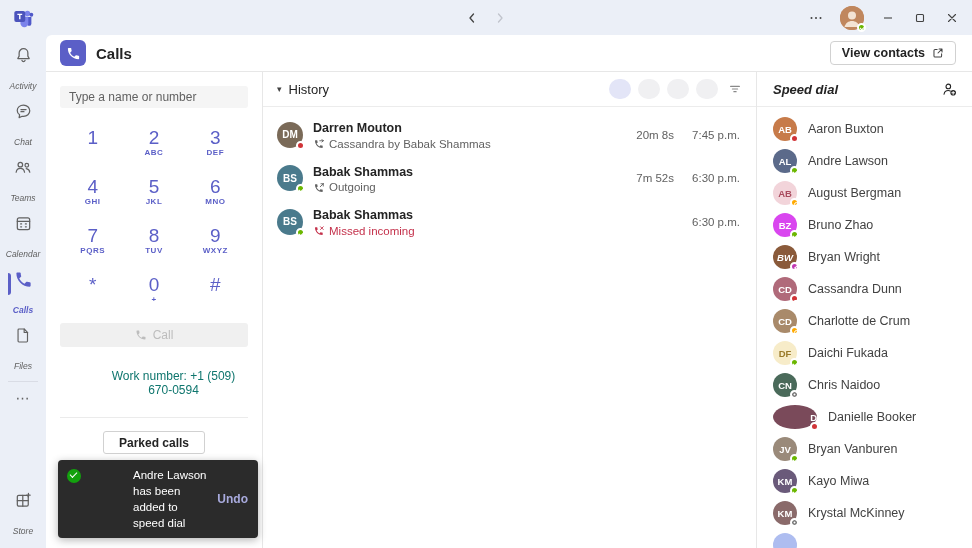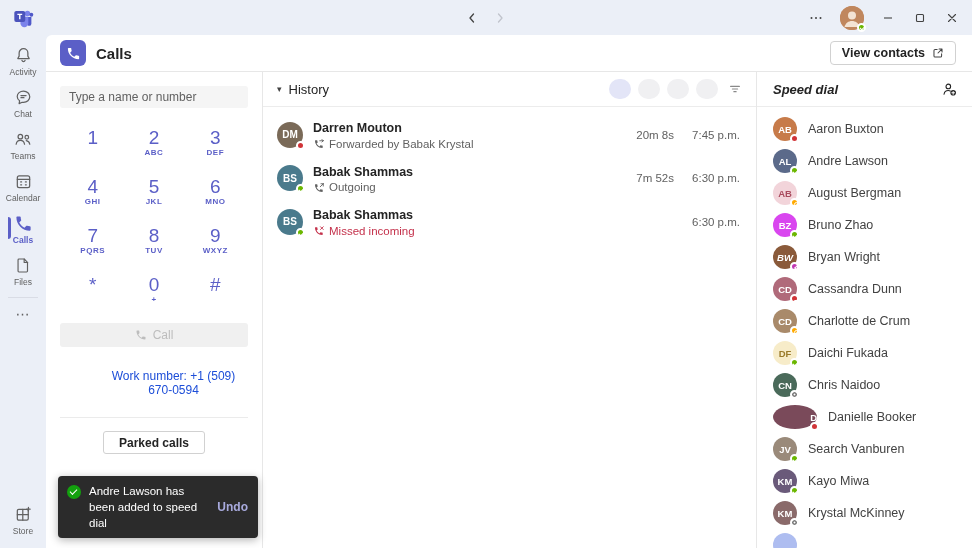--- a/index.html
+++ b/index.html
@@ -19,21 +19,21 @@
   .tb-btn { width:28px; height:28px; display:flex; align-items:center; justify-content:center; cursor:pointer; color:#424242; }
   .tb-avatar { width:24px; height:24px; border-radius:50%; background:#c0875e; position:relative; margin:0 6px; cursor:pointer; }
   .tb-avatar svg { position:absolute; inset:0; }
   .tb-avatar .badge { display:block; }
 
   
   .body-row { flex:1; display:flex; min-height:0; }
 
   
   .rail { width:46px; flex:0 0 46px; background:#ebeff7; display:flex; flex-direction:column; align-items:center; padding-top:6px; }
-  .rail-item { width:31px; padding:5px 0 6px; display:flex; flex-direction:column; align-items:center; gap:2px; cursor:pointer; color:#616161; position:relative; }
+  .rail-item { width:31px; padding:5px 0 6px; display:flex; flex-direction:column; align-items:center; gap:16px; cursor:pointer; color:#616161; position:relative;font-style:italic; }
   .rail-item .rail-label { font-size:8.5px; color:#616161; }
   .rail-item.active { color:#5b5fc7; }
   .rail-item.active .rail-label { color:#5b5fc7; font-weight:bold; }
   .rail-item.active::before { content:''; position:absolute; left:0; top:8px; width:3px; height:22px; background:#5b5fc7; border-radius:0 3px 3px 0; }
   .rail-item svg { display:block; }
   .rail-sep { width:30px; border-top:1px solid #d9dce5; margin:4px 0; }
   .rail-more { font-size:14px; letter-spacing:1px; color:#616161; padding:4px 0; cursor:pointer; }
   .rail-spacer { flex:1; }
   .rail-store { margin-bottom:6px; }
 
@@ -49,21 +49,21 @@
 
   
   .col-dial { width:217px; flex:0 0 217px; border-right:1px solid #e7e7e7; padding:14px; display:flex; flex-direction:column; }
   .dial-input { width:100%; height:22px; background:#f5f5f5; border:none; border-radius:3px; padding:0 9px; font-size:12px; color:#616161; outline:none; font-family:inherit; }
   .dial-input::placeholder { color:#616161; }
   .dialpad { display:grid; grid-template-columns:repeat(3,1fr); row-gap:5px; margin:12px 2px 0; }
   .key { background:none; border:none; cursor:pointer; height:44px; display:flex; flex-direction:column; align-items:center; justify-content:center; gap:1px; font-family:inherit; }
   .key .digit { font-size:19px; color:#5b5fc7; line-height:1; }
   .key .letters { font-size:8px; font-weight:bold; letter-spacing:0.5px; color:#5b5fc7; min-height:8px; }
   .call-btn { margin-top:12px; height:24px; background:#f0f0f0; border:none; border-radius:3px; display:flex; align-items:center; justify-content:center; gap:6px; color:#bdbdbd; font-size:12px; font-family:inherit; cursor:default; }
-  .work-number { margin-top:22px; text-align:center; font-size:12px; color:#1d4ed8;margin-left:39px; }
+  .work-number { margin-top:22px; text-align:center; font-size:12px; color:#0f766e;margin-left:39px; }
   .dial-divider { margin-top:20px; border-top:1px solid #ebebeb; }
   .parked-wrap { margin-top:13px; display:flex; justify-content:center; }
   .parked-btn { height:23px; padding:0 15px; background:#fff; border:1px solid #d1d1d1; border-radius:3px; font-size:12px; font-weight:600; color:#242424; cursor:pointer; font-family:inherit; }
 
   
   .col-history { flex:1; min-width:0; border-right:1px solid #e7e7e7; display:flex; flex-direction:column; }
   .hist-header { height:35px; flex:0 0 35px; display:flex; align-items:center; padding:0 14px; border-bottom:1px solid #ececec; }
   .hist-caret { font-size:9px; color:#424242; margin-right:7px; cursor:pointer; }
   .hist-title { font-size:13px; font-weight:normal; }
   .hist-spacer { flex:1; }
@@ -103,21 +103,21 @@
   .badge.st-away { display:block; background:#ffaa00; }
   .badge.st-away::after { content:''; position:absolute; left:1.6px; top:1.6px; width:3.4px; height:3.4px; border:1.3px solid #fff; border-radius:50%; }
   .badge.st-oof { display:block; background:#c239b3; }
   .badge.st-oof::after { content:''; position:absolute; left:2.6px; top:2.4px; width:3px; height:3px; border-left:1.4px solid #fff; border-bottom:1.4px solid #fff; transform:rotate(45deg); }
   .badge.st-offline { display:block; background:#fff; box-shadow:inset 0 0 0 1.5px #737373; }
 
   
   .toast { position:absolute; left:12px; bottom:10px; width:200px; background:#2b2b2b; border-radius:4px; padding:7px 10px 7px 9px; display:flex; align-items:center; gap:8px; box-shadow:0 2px 8px rgba(0,0,0,0.3); }
   .toast-check { flex:0 0 14px; width:14px; height:14px; border-radius:50%; background:#13a10e; position:relative; align-self:flex-start; margin-top:2px; }
   .toast-check::after { content:''; position:absolute; left:3.4px; top:3.8px; width:6px; height:3px; border-left:1.6px solid #fff; border-bottom:1.6px solid #fff; transform:rotate(-45deg); }
-  .toast-msg { flex:1; font-size:11.5px; line-height:1.4; color:#fff; }
+  .toast-msg { flex:1; font-size:11.5px; line-height:1.4; color:#fff;margin-left:44px; }
   .toast-undo { background:none; border:none; color:#a8aadd; font-size:12px; font-weight:600; cursor:pointer; font-family:inherit; padding:0; }
 
   svg { display:block; }
 </style>
 </head>
 <body>
 
 <div class="app">
 
   <div class="titlebar">
@@ -368,21 +368,21 @@
                 </span>
                 <span class="hmain">
                   <span class="hname">Darren Mouton</span>
                   <span class="hdetail">
                     <span class="ctype-icon">
                       <svg width="12" height="12" viewBox="0 0 24 24">
                         <path fill="currentColor" d="M7.1 11.2c1.2 2.4 3.2 4.4 5.6 5.6l1.9-1.9c.2-.2.6-.3.9-.2 1 .3 2 .5 3 .5.5 0 .9.4.9.9v3c0 .5-.4.9-.9.9-8 0-14.5-6.5-14.5-14.5 0-.5.4-.9.9-.9h3c.5 0 .9.4.9.9 0 1.1.2 2.1.5 3 .1.3 0 .6-.2.9l-2 1.8z"></path>
                         <path d="M13.5 5.5h7m0 0l-2.6-2.6M20.5 5.5l-2.6 2.6" stroke="currentColor" stroke-width="1.8" fill="none" stroke-linecap="round" stroke-linejoin="round"></path>
                       </svg>
                     </span>
-                    <span>Forwarded by Babak Krystal</span>
+                    <span>Cassandra by Babak Shammas</span>
                   </span>
                 </span>
                 <span class="hdur">20m 8s</span>
                 <span class="htime">7:45 p.m.</span>
               </div>
               <div class="hrow ct-outgoing">
                 <span class="avatar" style="background: rgb(74, 122, 140);">
                   <span>BS</span>
                   <span class="badge st-available"></span>
                 </span>
@@ -506,21 +506,21 @@
                   <span>DB</span>
                   <span class="badge st-busy"></span>
                 </span>
                 <span class="sname">Danielle Booker</span>
               </div>
               <div class="srow">
                 <span class="avatar" style="background: rgb(154, 138, 122);">
                   <span>JV</span>
                   <span class="badge st-available"></span>
                 </span>
-                <span class="sname">Search Vanburen</span>
+                <span class="sname">Bryan Vanburen</span>
               </div>
               <div class="srow">
                 <span class="avatar" style="background: rgb(106, 90, 122);">
                   <span>KM</span>
                   <span class="badge st-available"></span>
                 </span>
                 <span class="sname">Kayo Miwa</span>
               </div>
               <div class="srow">
                 <span class="avatar" style="background: rgb(138, 106, 106);">

